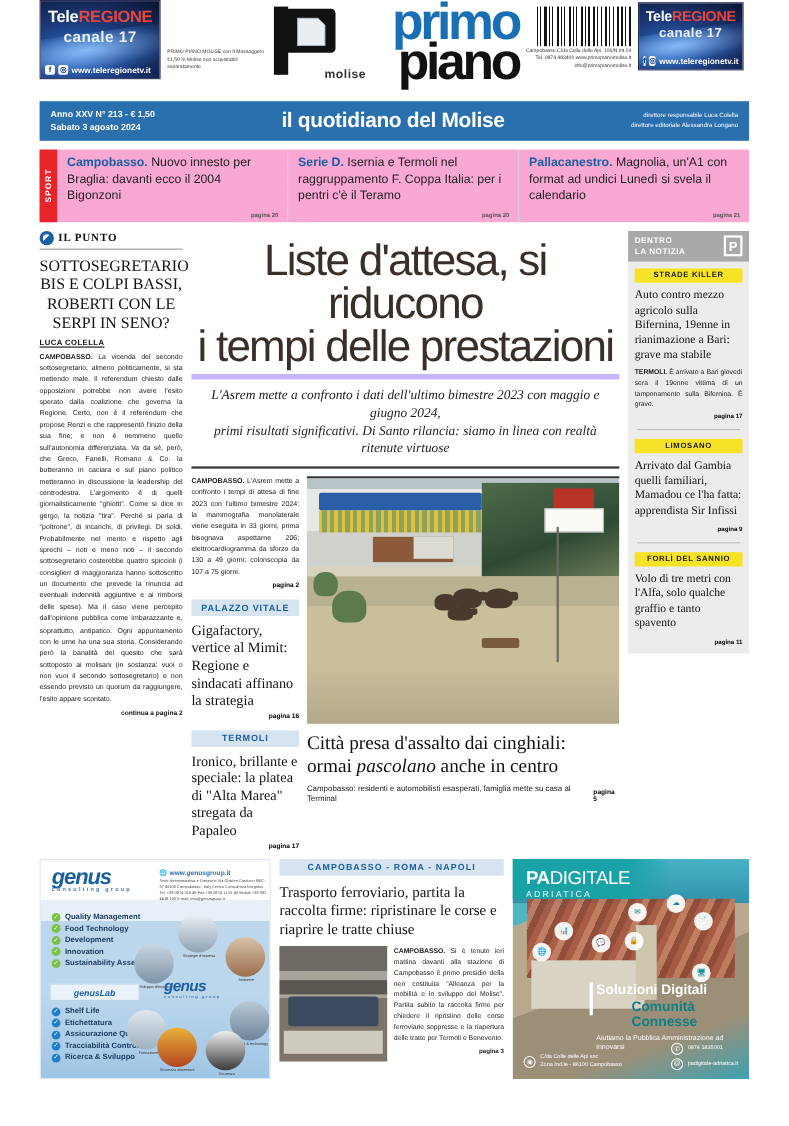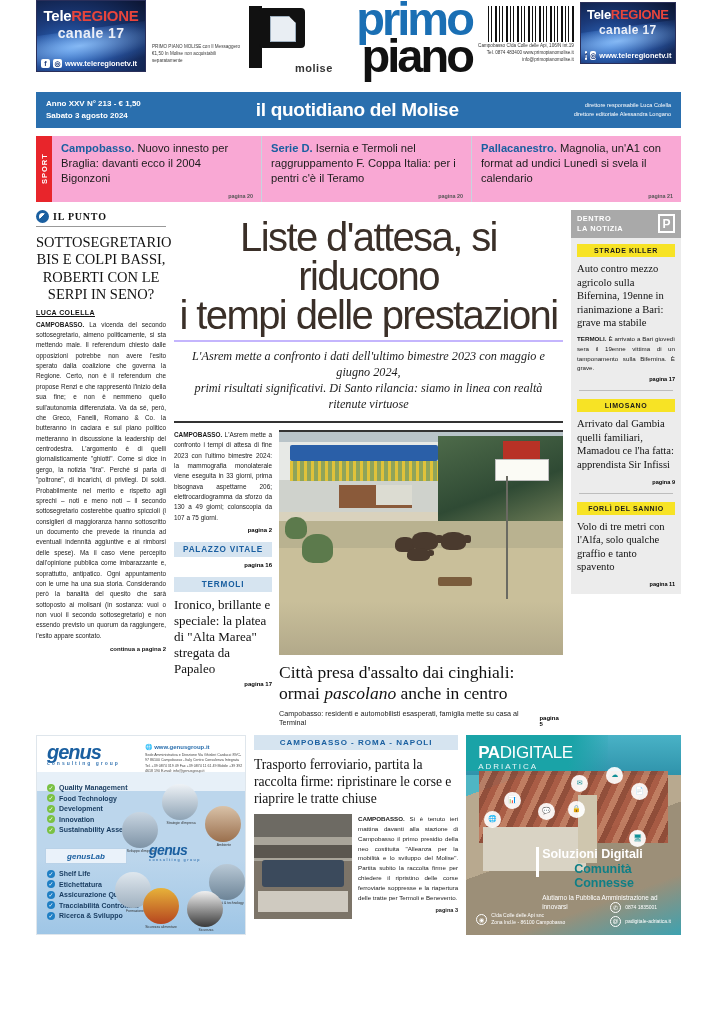--- a/index.html
+++ b/index.html
@@ -80,21 +80,21 @@
   .body-just { font-size:6.4px; line-height:1.62; text-align:justify; color:#1a1a1a; }
   .body-just b { font-size:6.4px; }
   .cont { text-align:right; font-size:6px; font-weight:bold; margin-top:5px; color:#111;}
 
   
   .kicker { font-family:"Liberation Serif", serif; font-size:9.2px; color:#2b2b2b; text-align:center;
      border-bottom:1px solid #bdbdbd; padding-bottom:4px; }
   .head-main { font-size:40px; line-height:.97; font-weight:normal; color:#3a2f28; letter-spacing:-1.6px;
      text-align:center; padding:8px 0 6px; }
   .sub-main { font-family:"Liberation Serif", serif; font-style:italic; font-size:12.2px; line-height:1.3;
-     text-align:center; color:#1c1c1c; border-top:2px solid #c4b5fd; border-bottom:2px solid #333; padding:7px 2px 8px; }
+     text-align:center; color:#1c1c1c; border-top:5px solid #c4b5fd; border-bottom:2px solid #333; padding:7px 2px 8px; }
 
   .mid { display:flex; gap:7px; margin-top:7px; }
   .mid-l { width:98px; }
   .mid-r { width:284px; }
   .lead-txt { font-size:6.4px; line-height:1.62; text-align:justify; color:#1a1a1a; }
   .pg-r { text-align:right; font-size:6px; font-weight:bold; margin-top:4px; }
   .secbox { background:#d6e4f0; color:#1a5fa0; font-size:8.2px; font-weight:bold; letter-spacing:.8px;
      text-align:center; padding:3px 0; margin:9px 0 5px; }
   .ser-head { font-family:"Liberation Serif", serif; font-size:13px; line-height:1.22; color:#111; }
 
@@ -305,20 +305,21 @@
         <div>L'Asrem mette a confronto i dati dell'ultimo bimestre 2023 con maggio e giugno 2024,</div>
         <div>primi risultati significativi. Di Santo rilancia: siamo in linea con realtà ritenute virtuose</div>
       </div>
 
       <div class="mid">
         <div class="mid-l">
           <div class="lead-txt"><b>CAMPOBASSO.</b><span> L'Asrem mette a confronto i tempi di attesa di fine 2023 con l'ultimo bimestre 2024: la mammografia monolaterale viene eseguita in 33 giorni, prima bisognava aspettarne 206; elettrocardiogramma da sforzo da 130 a 49 giorni; colonscopia da 107 a 75 giorni.</span></div>
           <div class="pg-r">pagina 2</div>
 
           <div class="secbox">PALAZZO VITALE</div>
+          <div class="ser-head">Gigafactory, vertice al Mimit: Regione e sindacati affinano la strategia</div>
           <div class="pg-r">pagina 16</div>
 
           <div class="secbox">TERMOLI</div>
           <div class="ser-head">Ironico, brillante e speciale: la platea di "Alta Marea" stregata da Papaleo</div>
           <div class="pg-r">pagina 17</div>
         </div>
 
         <div class="mid-r">
           <div class="photo">
             <div class="ph-sky"></div>

